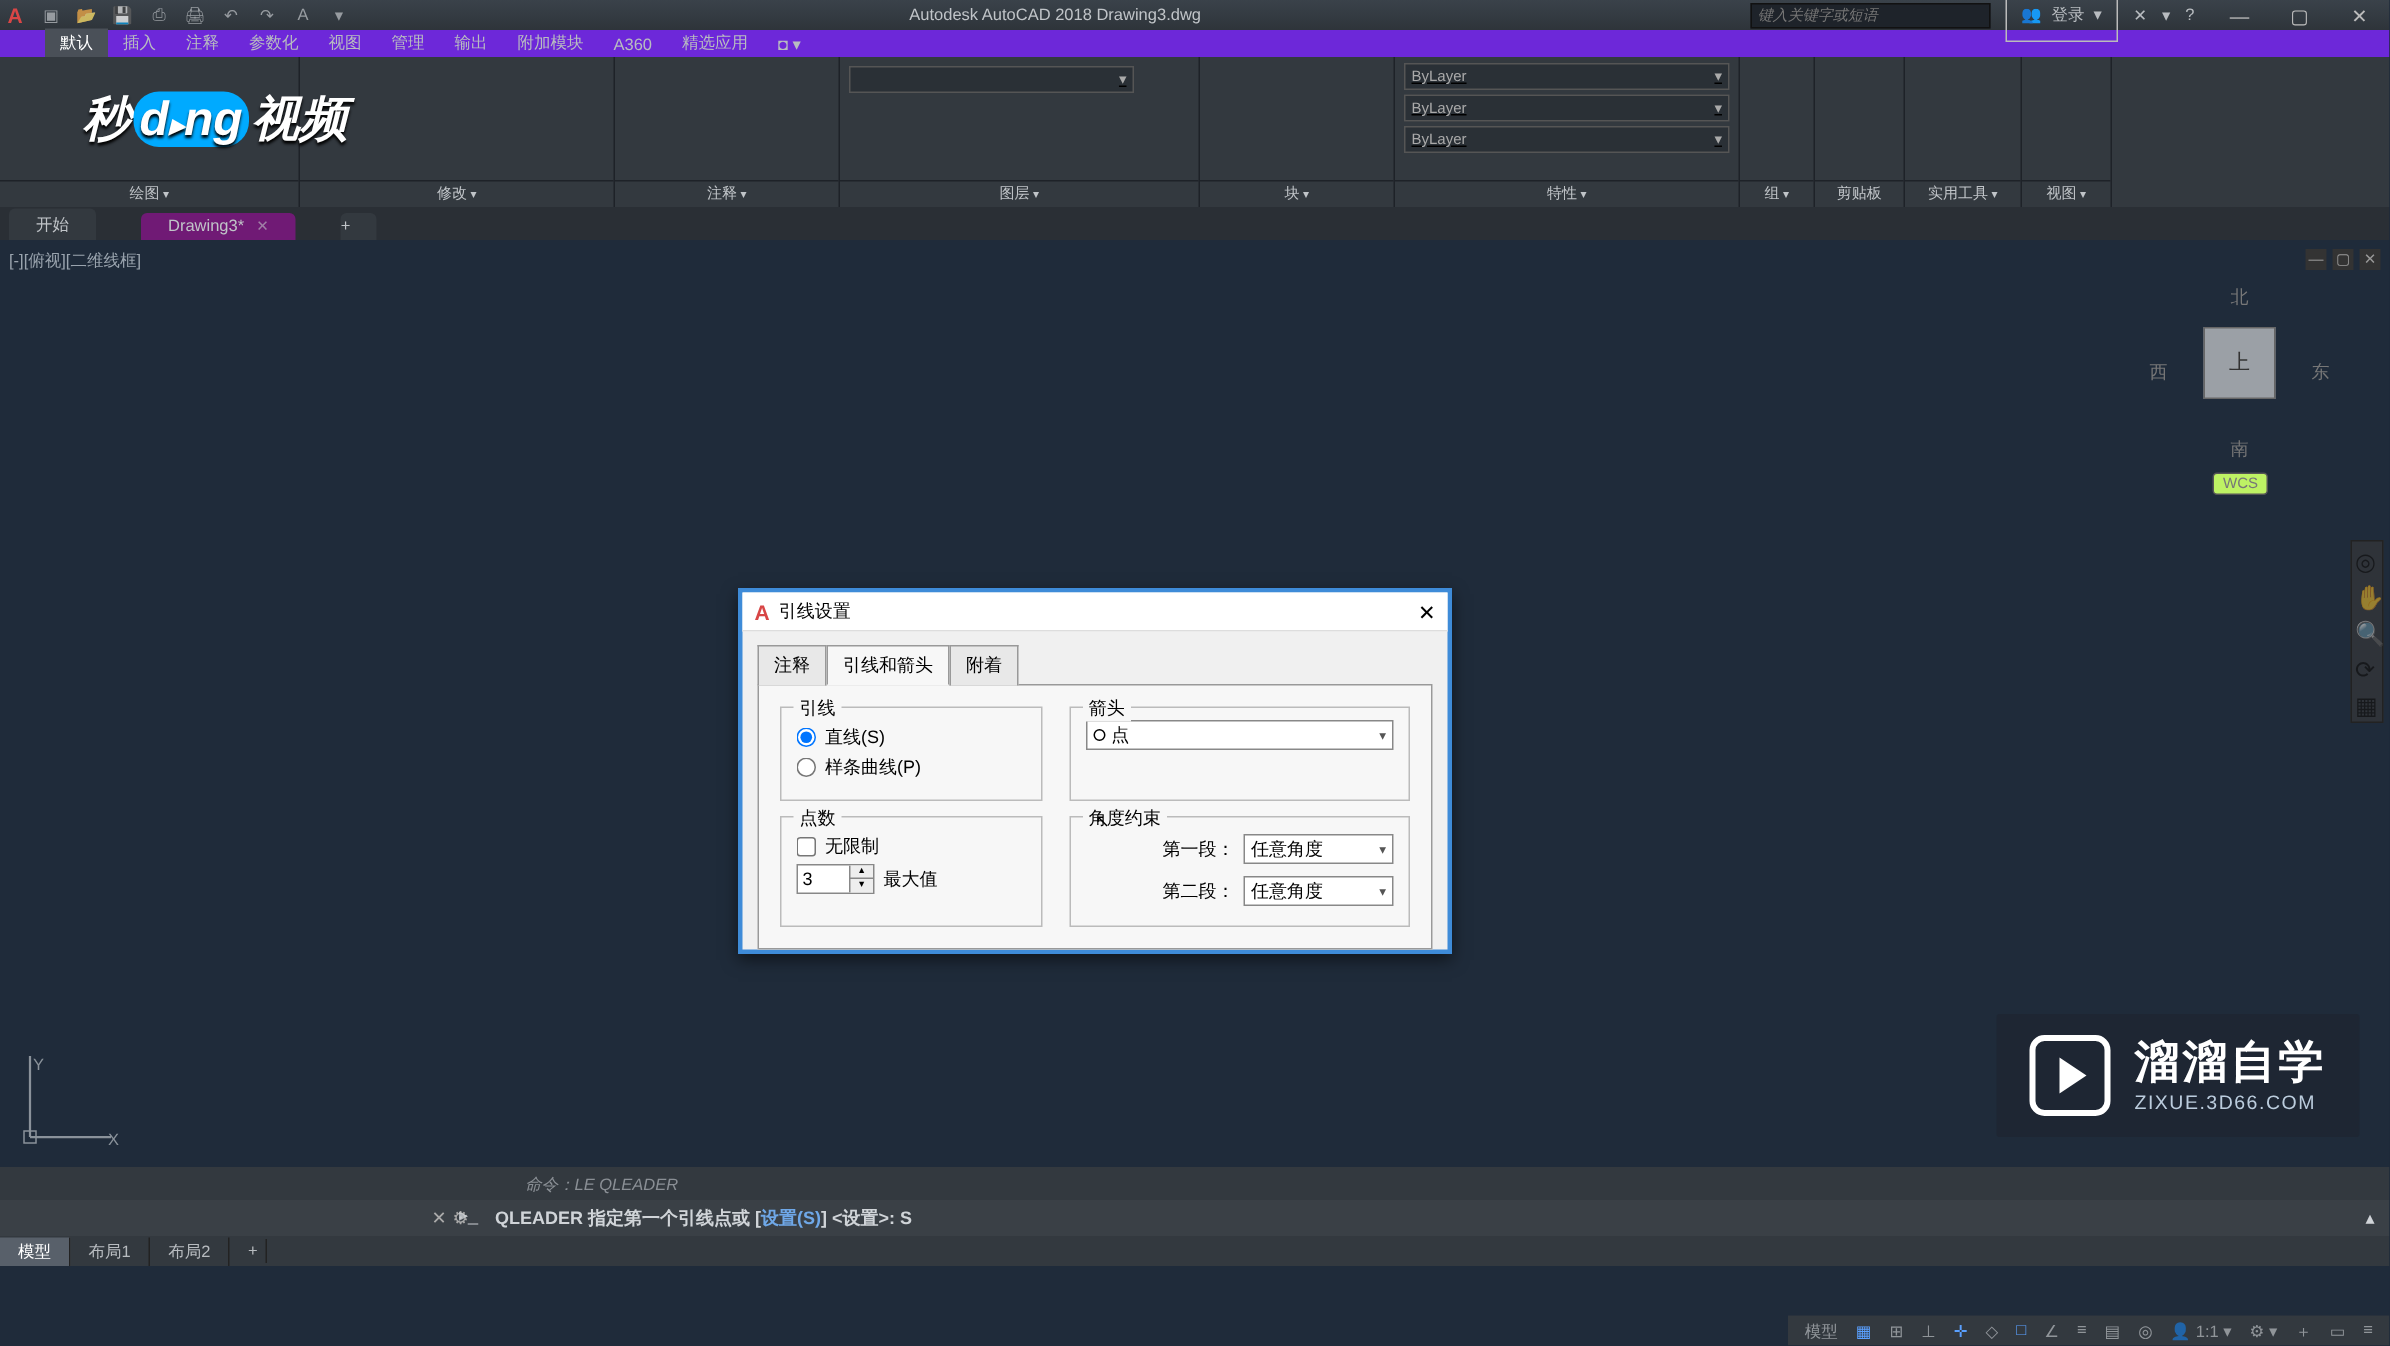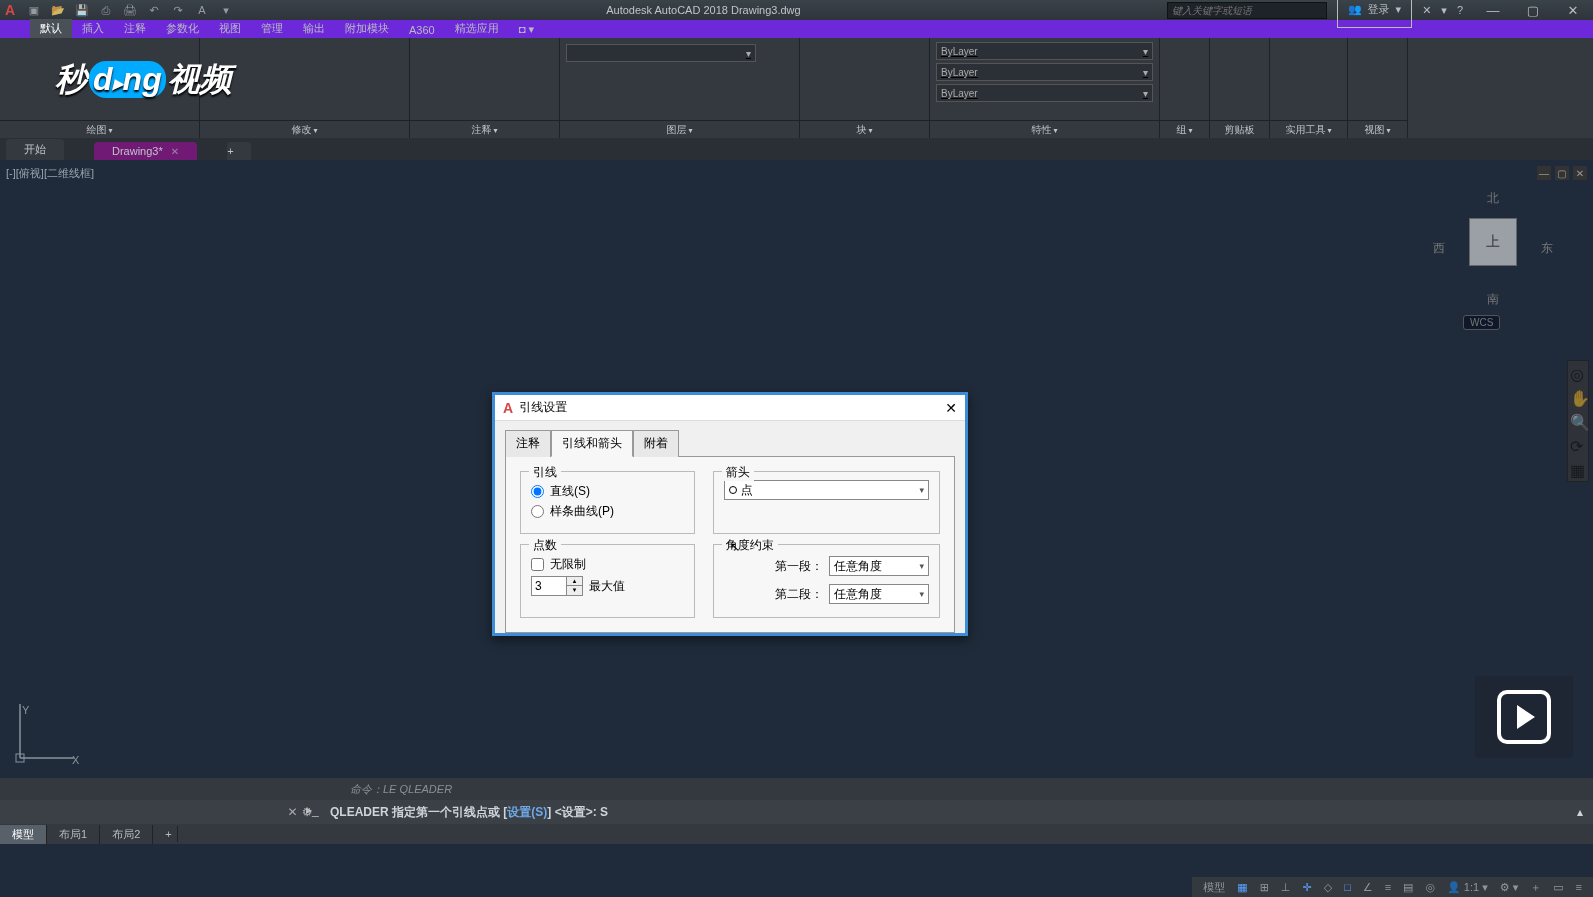--- a/index.html
+++ b/index.html
@@ -44,21 +44,21 @@
 .vpctrl { position:absolute; top:6px; right:6px; display:flex; gap:4px; }
 .vpctrl span { width:14px; height:14px; background:#333; color:#999; font-size:10px; display:inline-flex; align-items:center; justify-content:center; }
 
 
 .viewcube { position:absolute; top:30px; right:40px; width:120px; height:140px; color:#777; font-size:12px; text-align:center; }
 .viewcube .n { position:absolute; top:0; left:0; right:0; }
 .viewcube .s { position:absolute; bottom:22px; left:0; right:0; }
 .viewcube .w { position:absolute; top:50px; left:0; }
 .viewcube .e { position:absolute; top:50px; right:0; }
 .viewcube .cube { position:absolute; top:28px; left:36px; width:48px; height:48px; background:#9ba0a6; color:#333; display:flex; align-items:center; justify-content:center; font-size:14px; border:1px solid #666; }
-.viewcube .wcs { position:absolute; bottom:0; left:30px; font-size:10px; border:1px solid #555; padding:1px 6px; border-radius:3px; background:#0f172a;}
+.viewcube .wcs { position:absolute; bottom:0; left:42px; font-size:10px; border:1px solid #555; padding:1px 6px; border-radius:3px; background:#bef264;}
 
 
 .navbar { position:absolute; top:200px; right:4px; width:22px; background:#2f3339; border:1px solid #222; padding:4px 0; display:flex; flex-direction:column; gap:8px; align-items:center; }
 .navbar span { width:16px; height:16px; opacity:.5; }
 
 
 .ucs { position:absolute; bottom:14px; left:14px; color:#8a929a; font-size:11px; }
 .ucs .y { position:absolute; bottom:48px; left:8px; }
 .ucs .x { position:absolute; bottom:-2px; left:58px; }
 .ucs svg { position:absolute; bottom:0; left:0; }
@@ -339,20 +339,24 @@
             </div>
         </div>
       </div>
     </div>
   </div>
 
   <div class="cursor">↖</div>
 
   <div class="brand">
     <div class="pl"></div>
+    <div class="txt">
+      <div class="big">溜溜自学</div>
+      <div class="sm">ZIXUE.3D66.COM</div>
+    </div>
   </div>
 </div>
 
 <div class="cmdhist">
     <span>命令：LE  QLEADER</span>
   </div>
 
 <div class="cmdline">
   <div class="ctrl">
     <span>✕</span>

